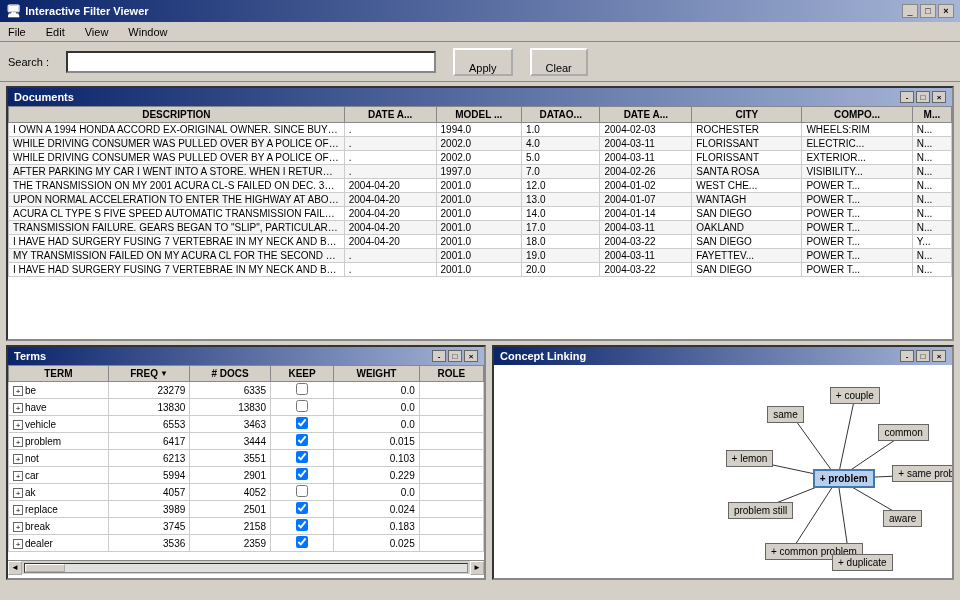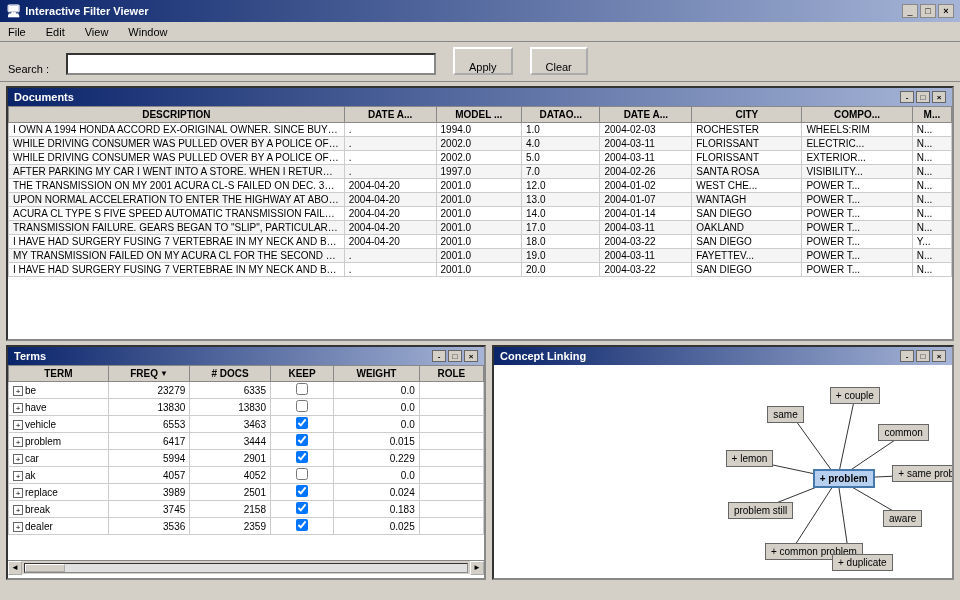--- a/index.html
+++ b/index.html
@@ -60,21 +60,21 @@
       font-size: 11px;
       cursor: pointer;
       padding: 0 4px;
     }
 
     
     .search-bar {
       background: #d4d0c8;
       padding: 6px 8px;
       display: flex;
-      align-items: flex-end;
+      align-items: center;
       gap: 17px;
       height: 40px;
       border-bottom: 1px solid #888;
     }
     .search-label { font-size: 11px; }
     .search-input {
       width: 370px;
       height: 22px;
       border: 2px inset #888;
       background: white;
@@ -506,20 +506,28 @@
               <td class="checkbox-cell"><input type="checkbox" checked="" style=""></td>
               <td>0.0</td>
               <td></td>
             </tr>
             <tr>
               <td class="term-name"><span class="expand-btn">+</span>problem</td>
               <td>6417</td>
               <td>3444</td>
               <td class="checkbox-cell"><input type="checkbox" checked="" style=""></td>
               <td>0.015</td>
+              <td></td>
+            </tr>
+            <tr>
+              <td class="term-name"><span class="expand-btn">+</span>not</td>
+              <td>6213</td>
+              <td>3551</td>
+              <td class="checkbox-cell"><input type="checkbox" checked="" style=""></td>
+              <td>0.103</td>
               <td></td>
             </tr>
             <tr>
               <td class="term-name"><span class="expand-btn">+</span>car</td>
               <td>5994</td>
               <td>2901</td>
               <td class="checkbox-cell"><input type="checkbox" checked="" style=""></td>
               <td>0.229</td>
               <td></td>
             </tr>

